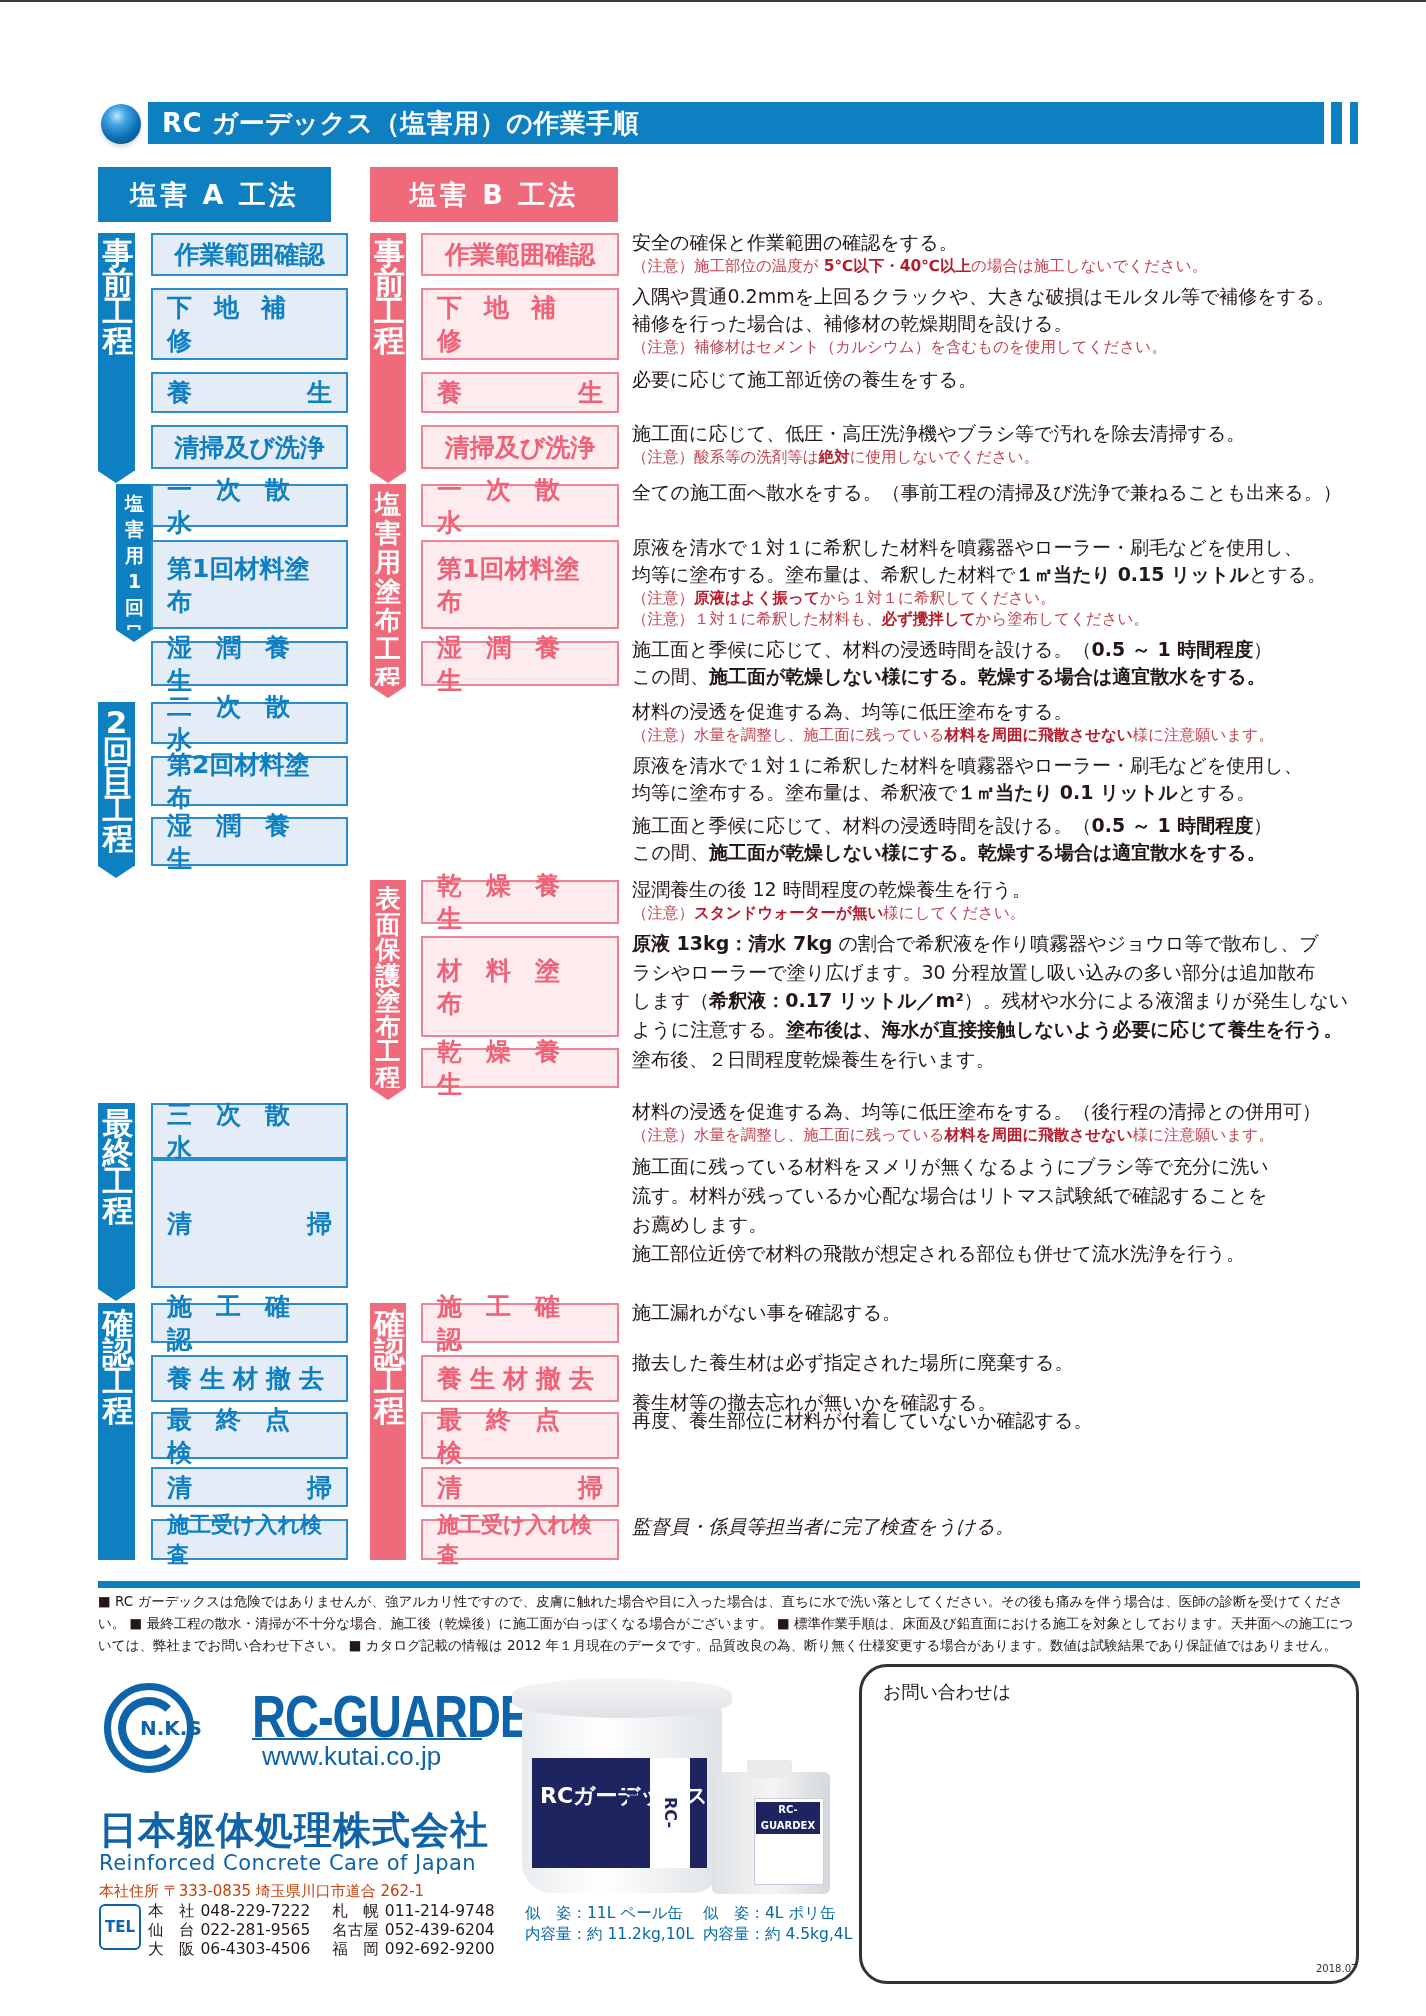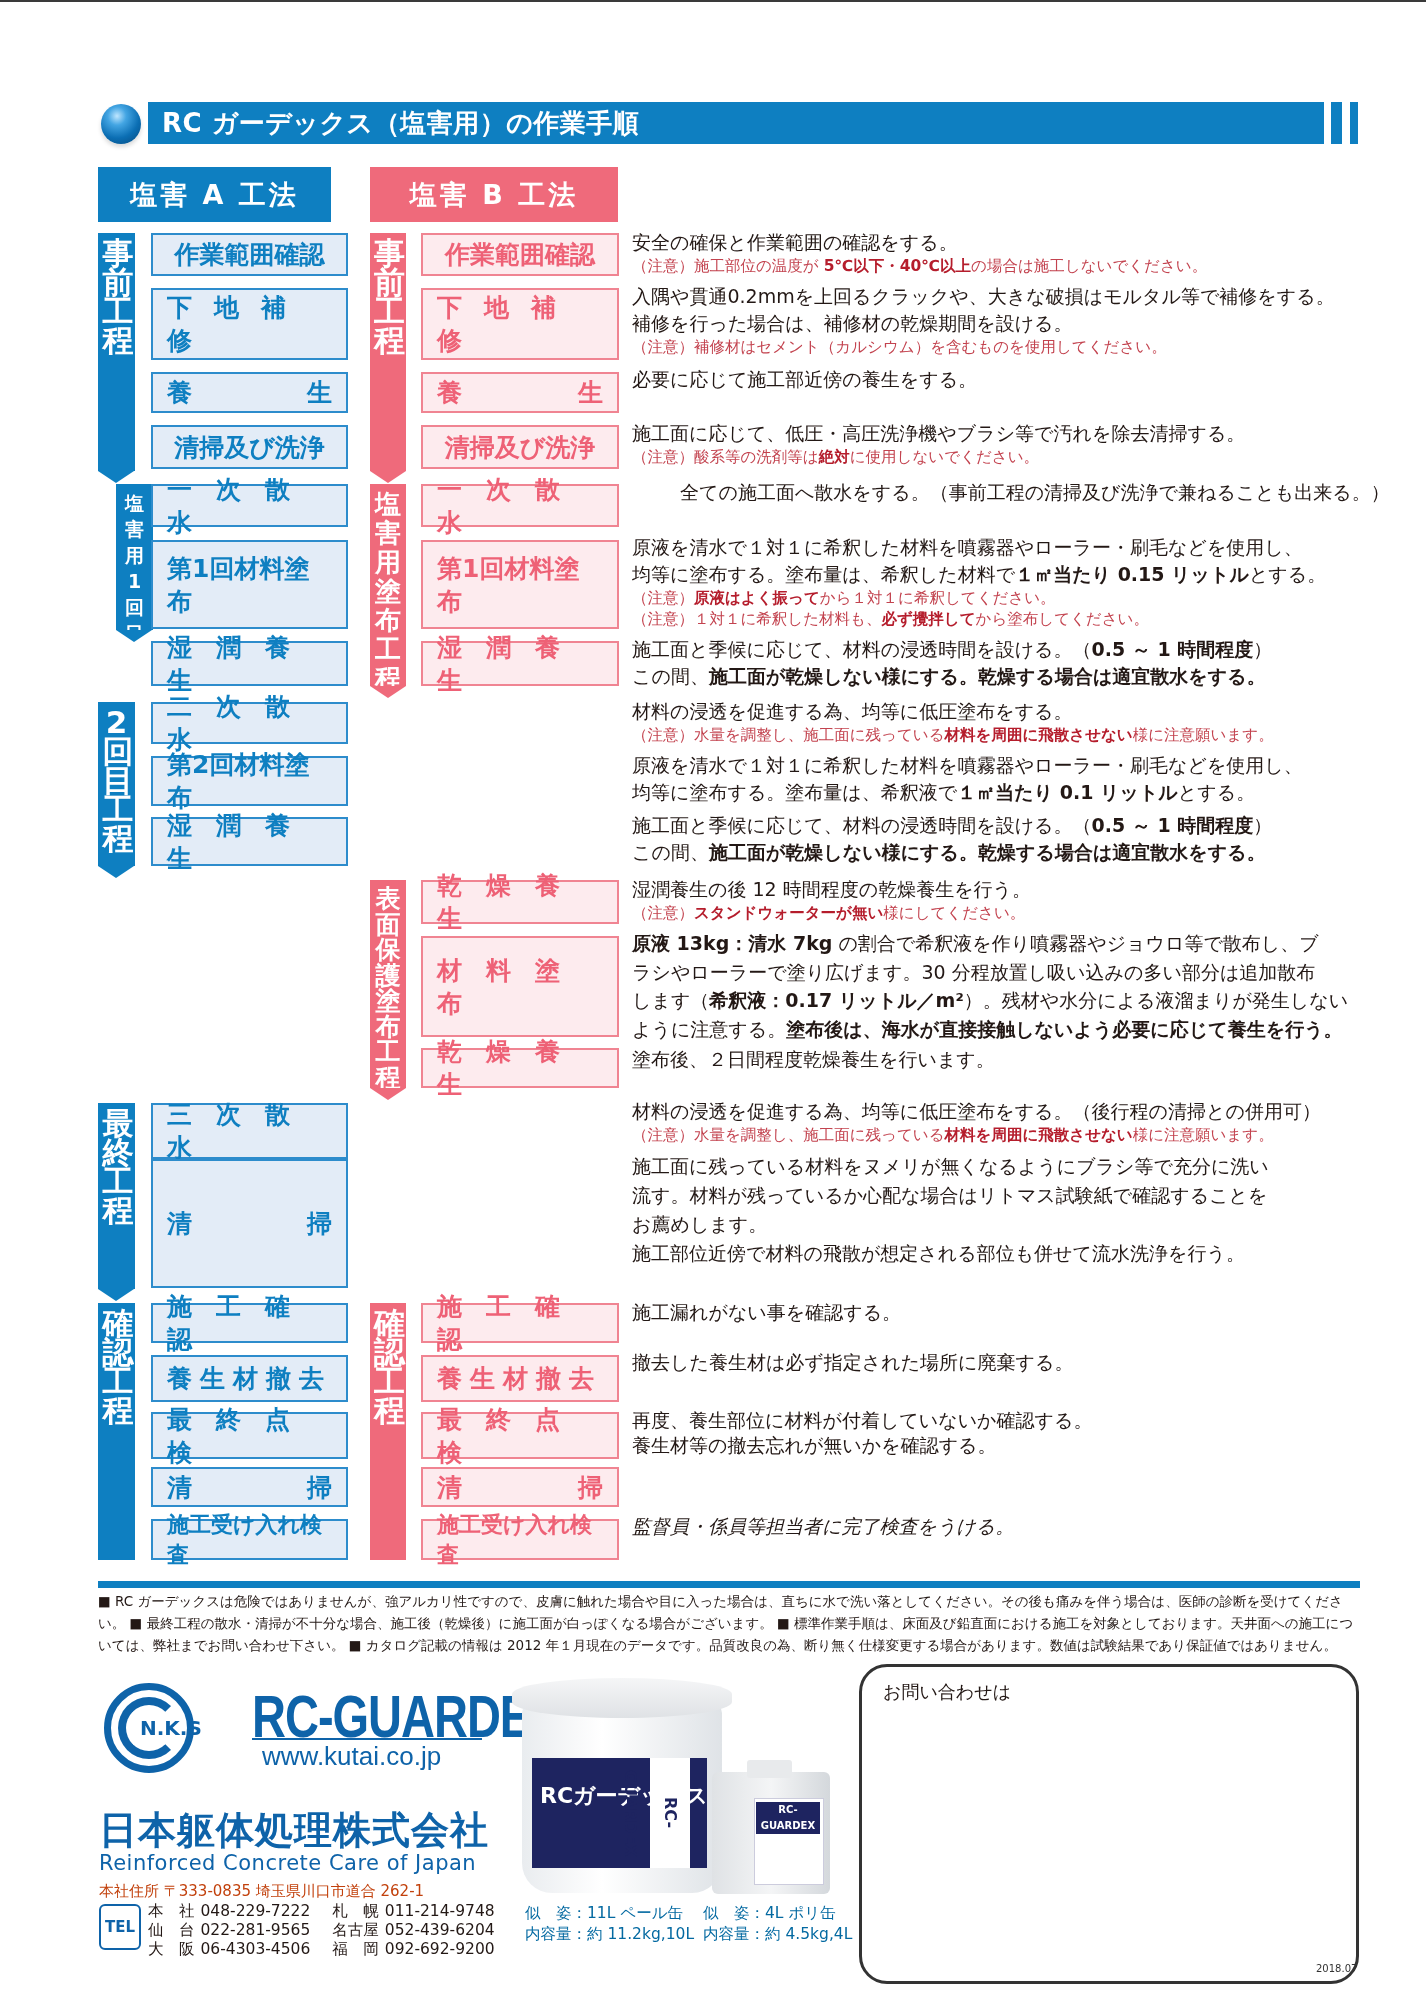--- a/index.html
+++ b/index.html
@@ -218,21 +218,21 @@
   <span class="line">補修を行った場合は、補修材の乾燥期間を設ける。</span>
   <span class="note">（注意）補修材はセメント（カルシウム）を含むものを使用してください。</span>
 </div>
 <div class="desc" style="top:366px;">
   <span class="line">必要に応じて施工部近傍の養生をする。</span>
 </div>
 <div class="desc" style="top:420px;">
   <span class="line">施工面に応じて、低圧・高圧洗浄機やブラシ等で汚れを除去清掃する。</span>
   <span class="note"><span>（注意）酸系等の洗剤等は</span><b>絶対</b><span>に使用しないでください。</span></span>
 </div>
-<div class="desc" style="top:479px;margin-left:48px;">
+<div class="desc" style="top:479px;">
   <span class="line">全ての施工面へ散水をする。（事前工程の清掃及び洗浄で兼ねることも出来る。）</span>
 </div>
 <div class="desc" style="top:534px;">
   <span class="line">原液を清水で１対１に希釈した材料を噴霧器やローラー・刷毛などを使用し、</span>
   <span class="line"><span>均等に塗布する。塗布量は、希釈した材料で</span><b>１㎡当たり 0.15 リットル</b><span>とする。</span></span>
   <span class="note"><span>（注意）</span><b>原液はよく振って</b><span>から１対１に希釈してください。</span></span>
   <span class="note"><span>（注意）１対１に希釈した材料も、</span><b>必ず攪拌して</b><span>から塗布してください。</span></span>
 </div>
 <div class="desc" style="top:636px;">
   <span class="line"><span>施工面と季候に応じて、材料の浸透時間を設ける。（</span><b>0.5 ～ 1 時間程度</b><span>）</span></span>
@@ -275,21 +275,21 @@
 </div>
 <div class="desc" style="top:1299px;">
     <span class="line">施工漏れがない事を確認する。</span>
   </div>
 <div class="desc" style="top:1351px;font-family:Liberation Mono, monospace;">
     <span class="line">撤去した養生材は必ず指定された場所に廃棄する。</span>
   </div>
 <div class="desc" style="top:1407px;">
     <span class="line">再度、養生部位に材料が付着していないか確認する。</span>
   </div>
-<div class="desc" style="top:1432px;font-family:Liberation Serif, serif;">
+<div class="desc" style="top:1389px;font-family:Liberation Serif, serif;">
     <span class="line">養生材等の撤去忘れが無いかを確認する。</span>
   </div>
 <div class="desc" style="top:1513px;font-style:italic;">
     <span class="line">監督員・係員等担当者に完了検査をうける。</span>
   </div>
 
 <div class="footer-bar"></div>
 <div class="disclaimer" style="top:1590px;">■ RC ガーデックスは危険ではありませんが、強アルカリ性ですので、皮膚に触れた場合や目に入った場合は、直ちに水で洗い落としてください。その後も痛みを伴う場合は、医師の診断を受けてください。 ■ 最終工程の散水・清掃が不十分な場合、施工後（乾燥後）に施工面が白っぽくなる場合がございます。 ■ 標準作業手順は、床面及び鉛直面における施工を対象としております。天井面への施工については、弊社までお問い合わせ下さい。 ■ カタログ記載の情報は 2012 年１月現在のデータです。品質改良の為、断り無く仕様変更する場合があります。数値は試験結果であり保証値ではありません。</div>
 
 <div class="logo-circle"></div>

